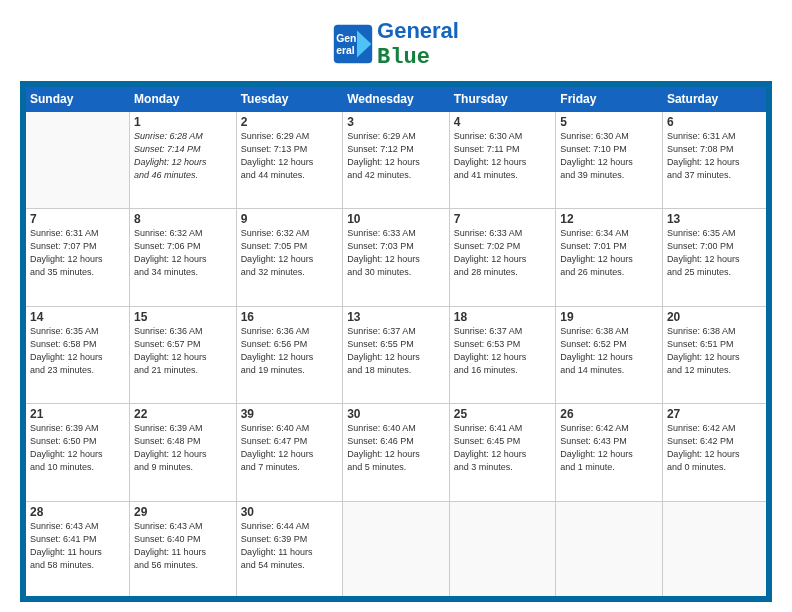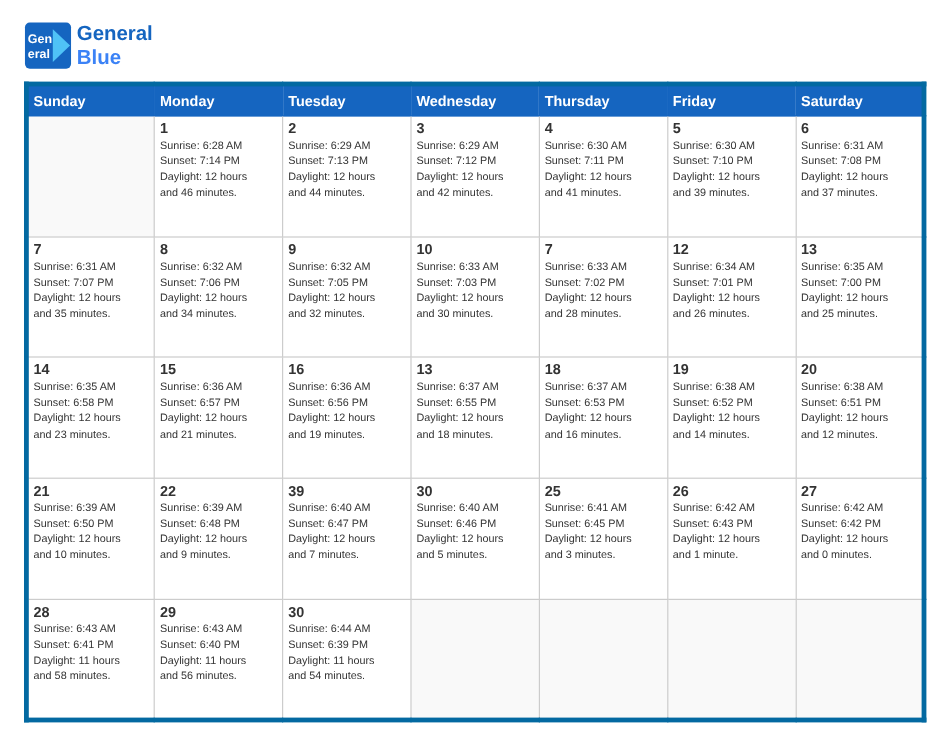--- a/index.html
+++ b/index.html
@@ -12,21 +12,21 @@
     }
     .page {
       width: 792px;
       height: 612px;
       padding: 18px 20px 10px 20px;
       display: flex;
       flex-direction: column;
     }
     .header {
       display: flex;
-      justify-content: flex-start;
+      justify-content: center;
       align-items: flex-start;
       margin-bottom: 10px;
     }
     .logo {
       display: flex;
       align-items: center;
       gap: 0px;
     }
     .title-block {
       text-align: right;
@@ -37,21 +37,21 @@
       color: #333;
       line-height: 1.1;
     }
     .location {
       font-size: 14px;
       color: #555;
       margin-top: 2px;
     }
     .calendar {
       flex: 1;
-      border: 4px solid #0369a1;
+      border: 6px solid #0369a1;
       border-collapse: collapse;
       width: 100%;
       table-layout: fixed;
     }
     .calendar th {
       background: #1565c0;
       color: #fff;
       font-size: 12px;
       font-weight: bold;
       padding: 5px 4px;
@@ -91,23 +91,23 @@
 <div class="page">
   <div class="header">
     <div class="logo">
     <div style="display:flex;align-items:center;gap:4px;">
       <svg width="40" height="40" viewBox="0 0 50 50">
         <rect x="1" y="1" width="48" height="48" rx="5" fill="#1565c0"></rect>
         <polygon points="30,8 48,25 30,42" fill="#4fc3f7"></polygon>
         <text x="4" y="22" font-size="13" fill="white" font-weight="bold" font-family="Arial">Gen</text>
         <text x="4" y="38" font-size="13" fill="white" font-weight="bold" font-family="Arial">eral</text>
       </svg>
-      <div style="font-size:17px;font-weight:bold;line-height:1.15;">
+      <div style="font-size:22px;font-weight:bold;line-height:1.15;">
         <span style="color:#1565c0;">General</span><br>
-        <span style="color:#3b82f6;">Blue</span>
+        <span style="color:#15803d;font-family:Liberation Mono, monospace;">Blue</span>
       </div>
     </div>
   </div>
     <div class="title-block">
       <div class="month-title"></div>
       <div class="location"></div>
     </div>
   </div>
 
   <table class="calendar">
@@ -120,21 +120,21 @@
           <th>Thursday</th>
           <th>Friday</th>
           <th>Saturday</th>
         </tr>
     </thead>
     <tbody id="calendar-body">
     <tr class="week-row">
           <td class="empty-cell"></td>
           <td>
             <span class="day-num">1</span>
-            <div class="day-info" style="white-space: pre-line;">Sunrise: 6:28 AM
+            <div class="day-info" style="white-space: pre-line; font-style: italic;">Sunrise: 6:28 AM
 Sunset: 7:14 PM
 Daylight: 12 hours
 and 46 minutes.</div>
           </td>
           <td>
             <span class="day-num">2</span>
             <div class="day-info" style="white-space: pre-line;">Sunrise: 6:29 AM
 Sunset: 7:13 PM
 Daylight: 12 hours
 and 44 minutes.</div>

